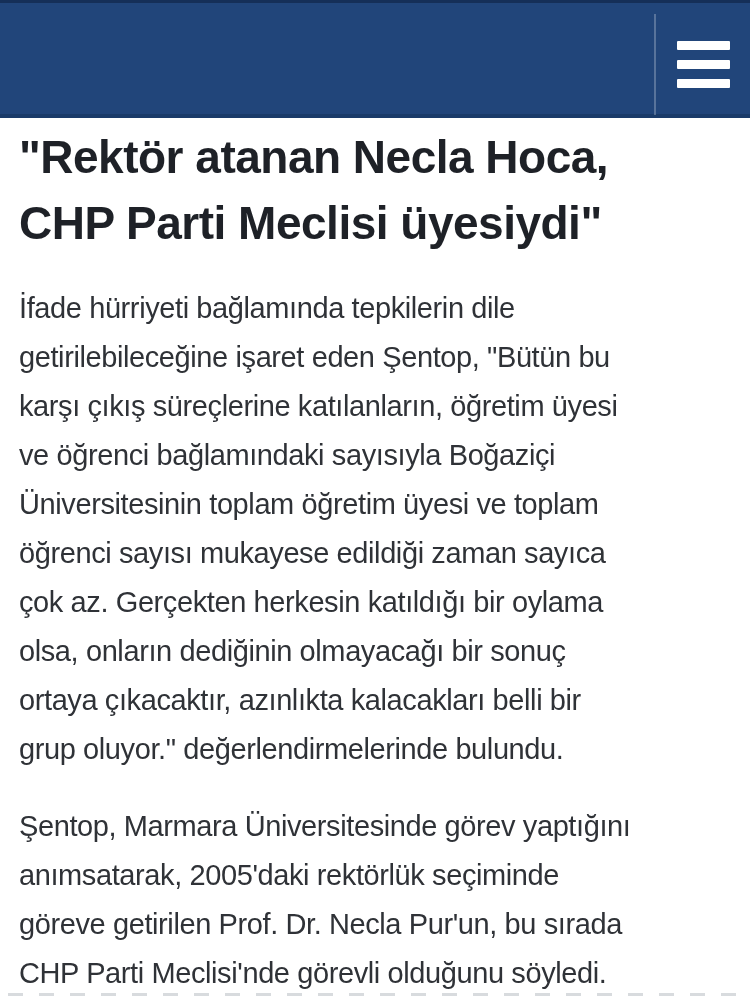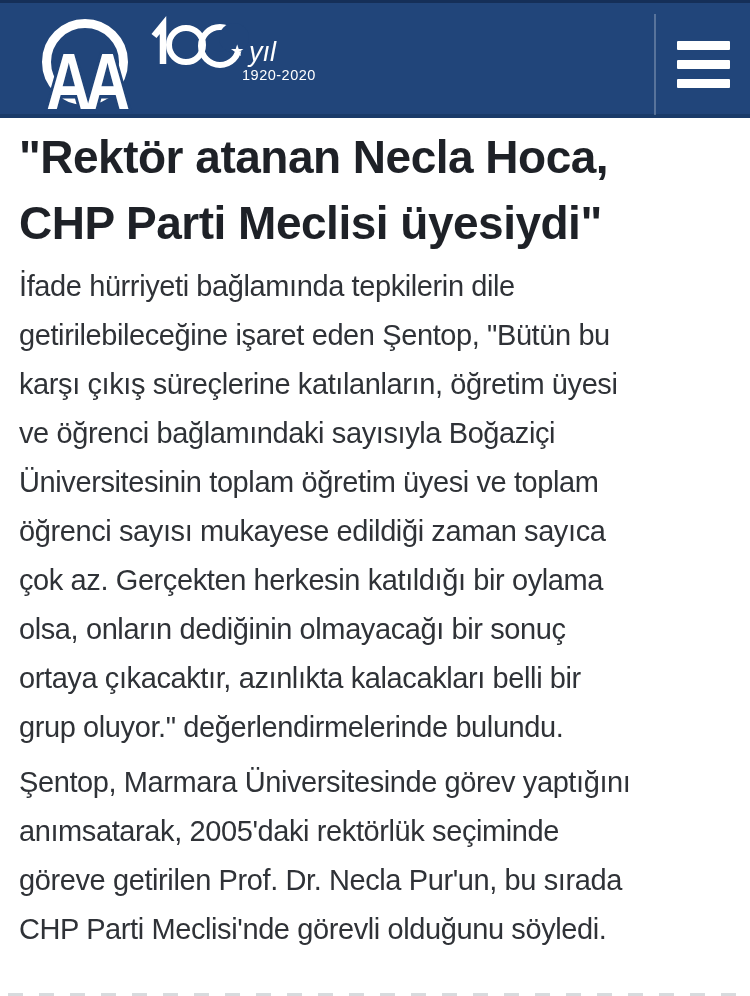--- a/index.html
+++ b/index.html
@@ -78,21 +78,21 @@
   .headline {
     margin: 6px 0 0 0;
     font-size: 46px;
     line-height: 66px;
     font-weight: 700;
     letter-spacing: -0.5px;
     color: #1e2127;
     white-space: pre-line;
   }
   .paragraph {
-    margin: 6px 0 0 0;
+    margin: 28px 0 0 0;
     font-size: 29px;
     line-height: 49px;
     font-weight: 400;
     letter-spacing: -0.4px;
     color: #2f3237;
     white-space: pre-line;
   }
 
   
   .bottom-dashes {
@@ -106,43 +106,20 @@
       #d8dbde 0px, #d8dbde 15px,
       transparent 15px, transparent 31px
     );
   }
 </style>
 </head>
 <body>
 
 <header class="app-header">
 
-  <div class="brand">
-
-    <svg class="emblem-svg" width="114" height="98" viewBox="0 0 114 98">
-      <circle cx="57" cy="45" r="38.5" fill="none" stroke="#ffffff" stroke-width="9"></circle>
-      <text x="0" y="92" transform="translate(57 0) scale(0.78 1)" text-anchor="middle" font-family="Liberation Sans, sans-serif" font-size="80" font-weight="bold" letter-spacing="-8" fill="#ffffff" stroke="#21457a" stroke-width="7" paint-order="stroke" style="paint-order:stroke">AA</text>
-    </svg>
-
-    <svg class="centennial-svg" width="175" height="74" viewBox="0 0 175 74">
-
-      <path d="M8 21 L17 10 L17 49" fill="none" stroke="#ffffff" stroke-width="6.5"></path>
-
-      <circle cx="40" cy="30" r="17" fill="none" stroke="#ffffff" stroke-width="6"></circle>
-
-      <circle cx="74" cy="31" r="19" fill="none" stroke="#ffffff" stroke-width="6"></circle>
-      <circle cx="88" cy="23" r="15" fill="#21457a"></circle>
-
-      <text x="84" y="41" font-size="16" fill="#ffffff" font-family="Liberation Sans, sans-serif">★</text>
-
-      <text x="103" y="46" font-size="27" font-style="italic" fill="#ffffff" font-family="Liberation Sans, sans-serif">yıl</text>
-
-      <text x="96" y="65" font-size="14.5" letter-spacing="0.5" fill="#ffffff" font-family="Liberation Sans, sans-serif">1920-2020</text>
-    </svg>
-  </div>
 
   <div class="header-divider"></div>
 
   <button class="hamburger">
     <span class="bar"></span>
     <span class="bar"></span>
     <span class="bar"></span>
   </button>
 </header>
 

